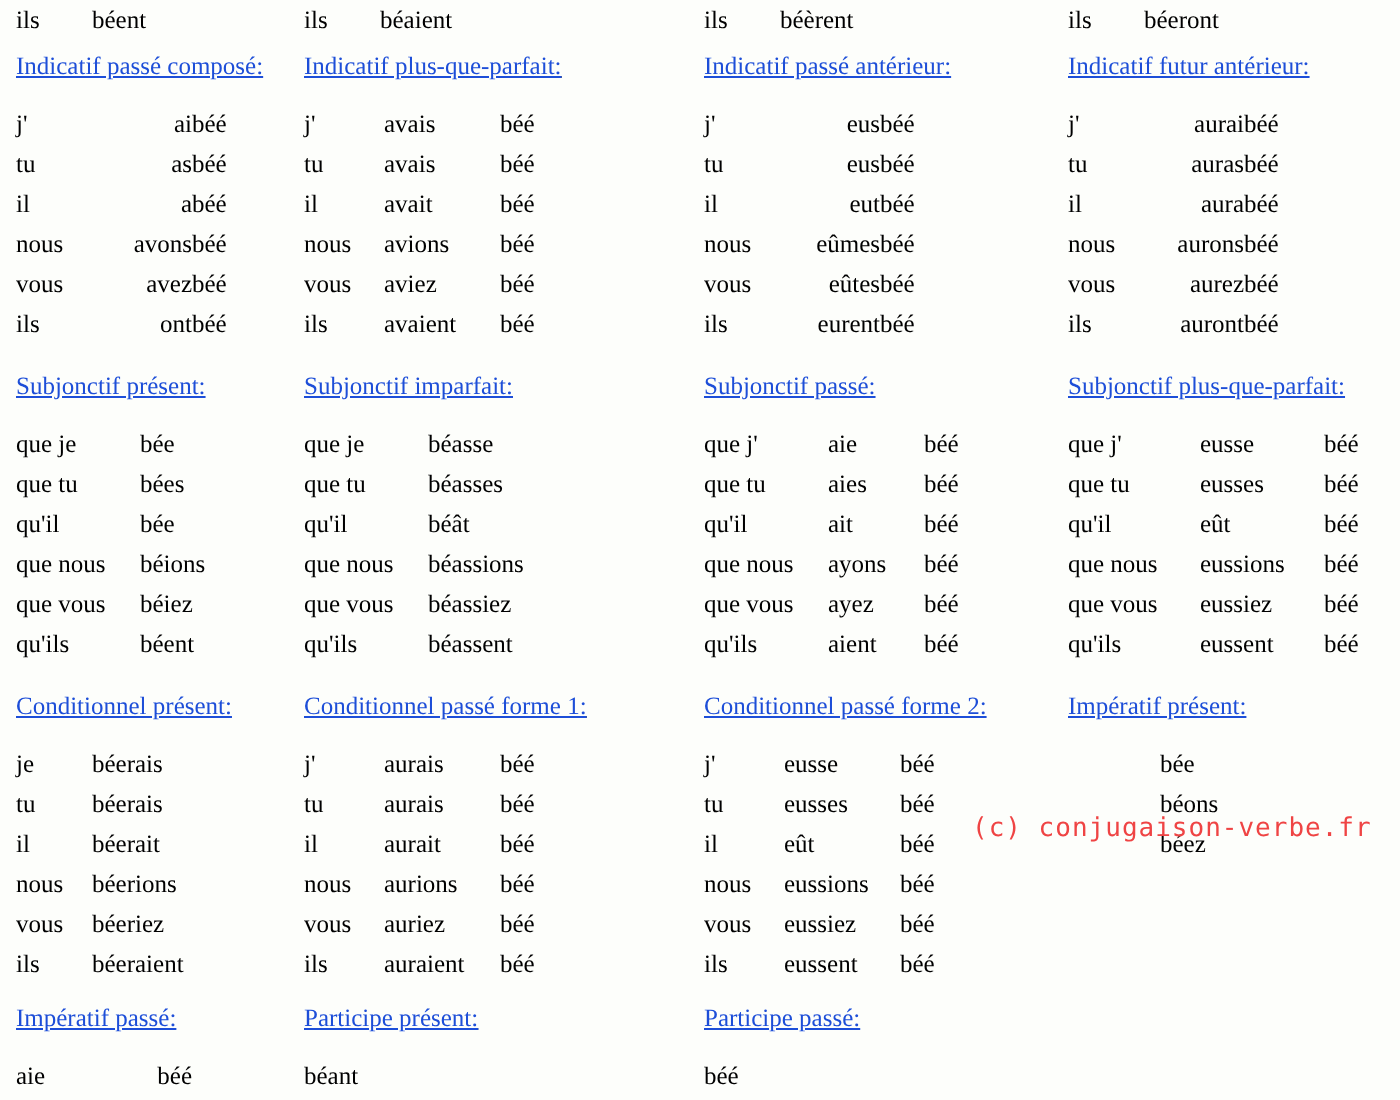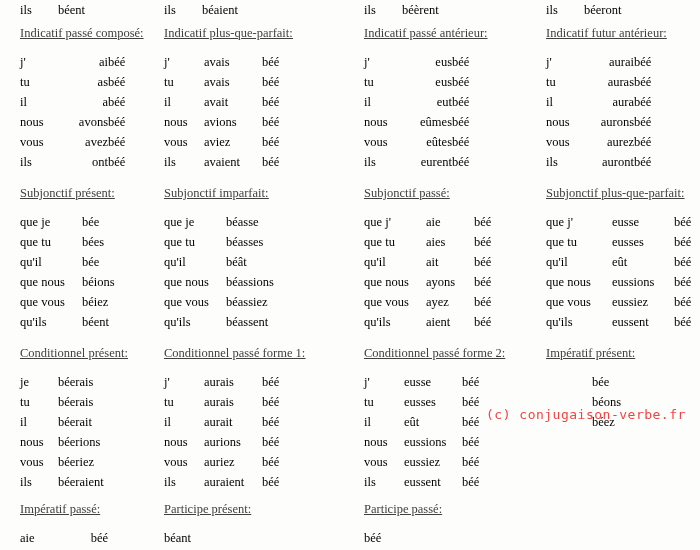--- a/index.html
+++ b/index.html
@@ -25,31 +25,30 @@
 
   
   .band {
     position: absolute;
     left: 0;
     width: 700px;
   }
   .col {
     position: absolute;
     top: 0;
-    margin-left: 12px;
   }
   .col.c0 { left: 8px;   width: 160px; }
   .col.c1 { left: 152px; width: 184px; text-decoration: underline; }
   .col.c2 { left: 352px; width: 182px; }
   .col.c3 { left: 534px; width: 166px; }
 
   .heading {
     font-family: "Liberation Serif", "DejaVu Serif", serif;
     font-size: 12.5px;
-    color: #404040;
+    color: #1d4ed8;
     text-decoration: underline;
     white-space: nowrap;
     letter-spacing: 0px;
     line-height: 14px;
   }
 
   .rows {
     margin-top: 12px;
   }
   .row {

